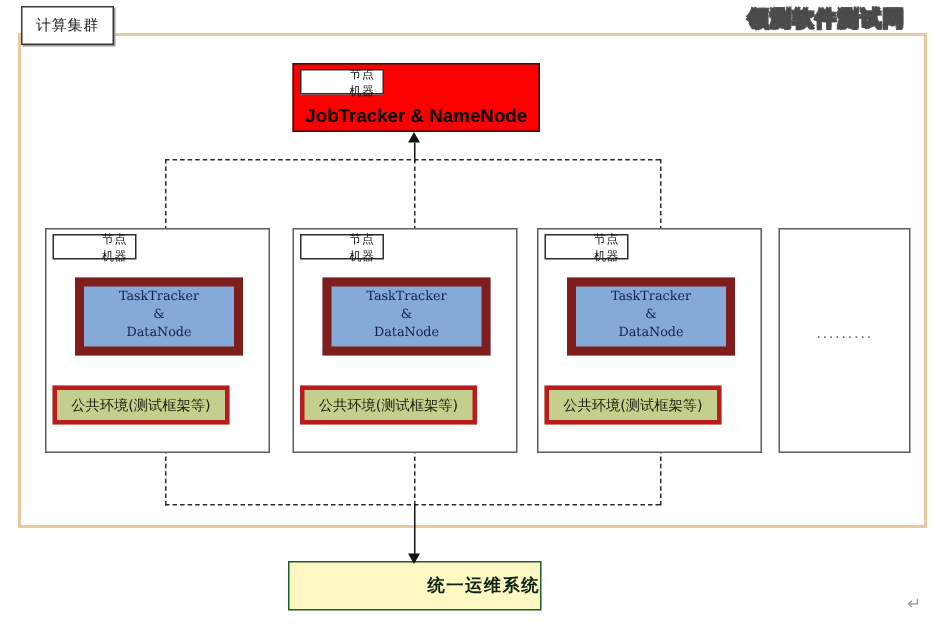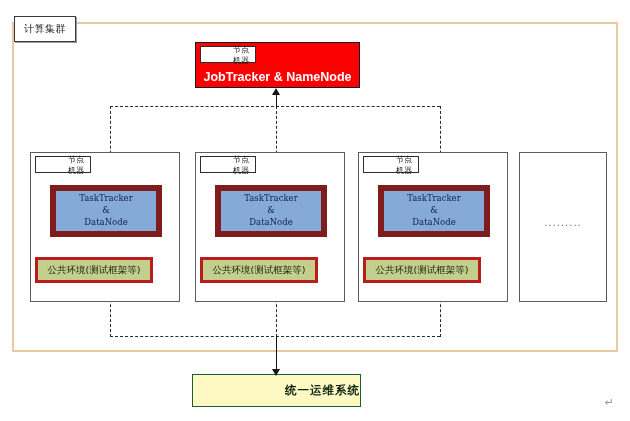--- a/index.html
+++ b/index.html
@@ -25,21 +25,21 @@
     top: 22px;
     width: 606px;
     height: 330px;
     border: 2px solid #e8c9a0;
     background: #ffffff;
     box-sizing: border-box;
   }
   .cluster-tab {
     position: absolute;
     left: 14px;
-    top: 16px;
+    top: 4px;
     width: 62px;
     height: 26px;
     border: 1px solid #3a3a3a;
     background: #ffffff;
     box-shadow: 1px 1px 0 #9a9a9a;
     box-sizing: border-box;
     display: flex;
     align-items: center;
     justify-content: center;
     font-family: "DejaVu Sans", sans-serif;
@@ -62,21 +62,21 @@
     box-sizing: border-box;
     z-index: 5;
     display: flex;
     align-items: center;
     justify-content: center;
   }
   .master-node .master-label {
     font-family: "Liberation Sans", "DejaVu Sans", sans-serif;
     font-size: 12.5px;
     font-weight: bold;
-    color: #ffffff;
+    color: #000000;
     margin-top: 24px;
     white-space: nowrap;
   }
   .node-tab {
     position: absolute;
     left: 4px;
     top: 3px;
     width: 56px;
     height: 17px;
     border: 1px solid #2d2d2d;
@@ -317,17 +317,18 @@
 
   <div class="node-box n4">
     <div class="ellipsis-dots">.........</div>
   </div>
 
   <div class="ops-box">
     <div class="ops-label">统一运维系统</div>
   </div>
 
   <div class="watermark">
+    <div class="wm-line1">领测软件测试网</div>
   </div>
 
   <div class="pilcrow">↵</div>
 
 </div>
 
 </body></html>

